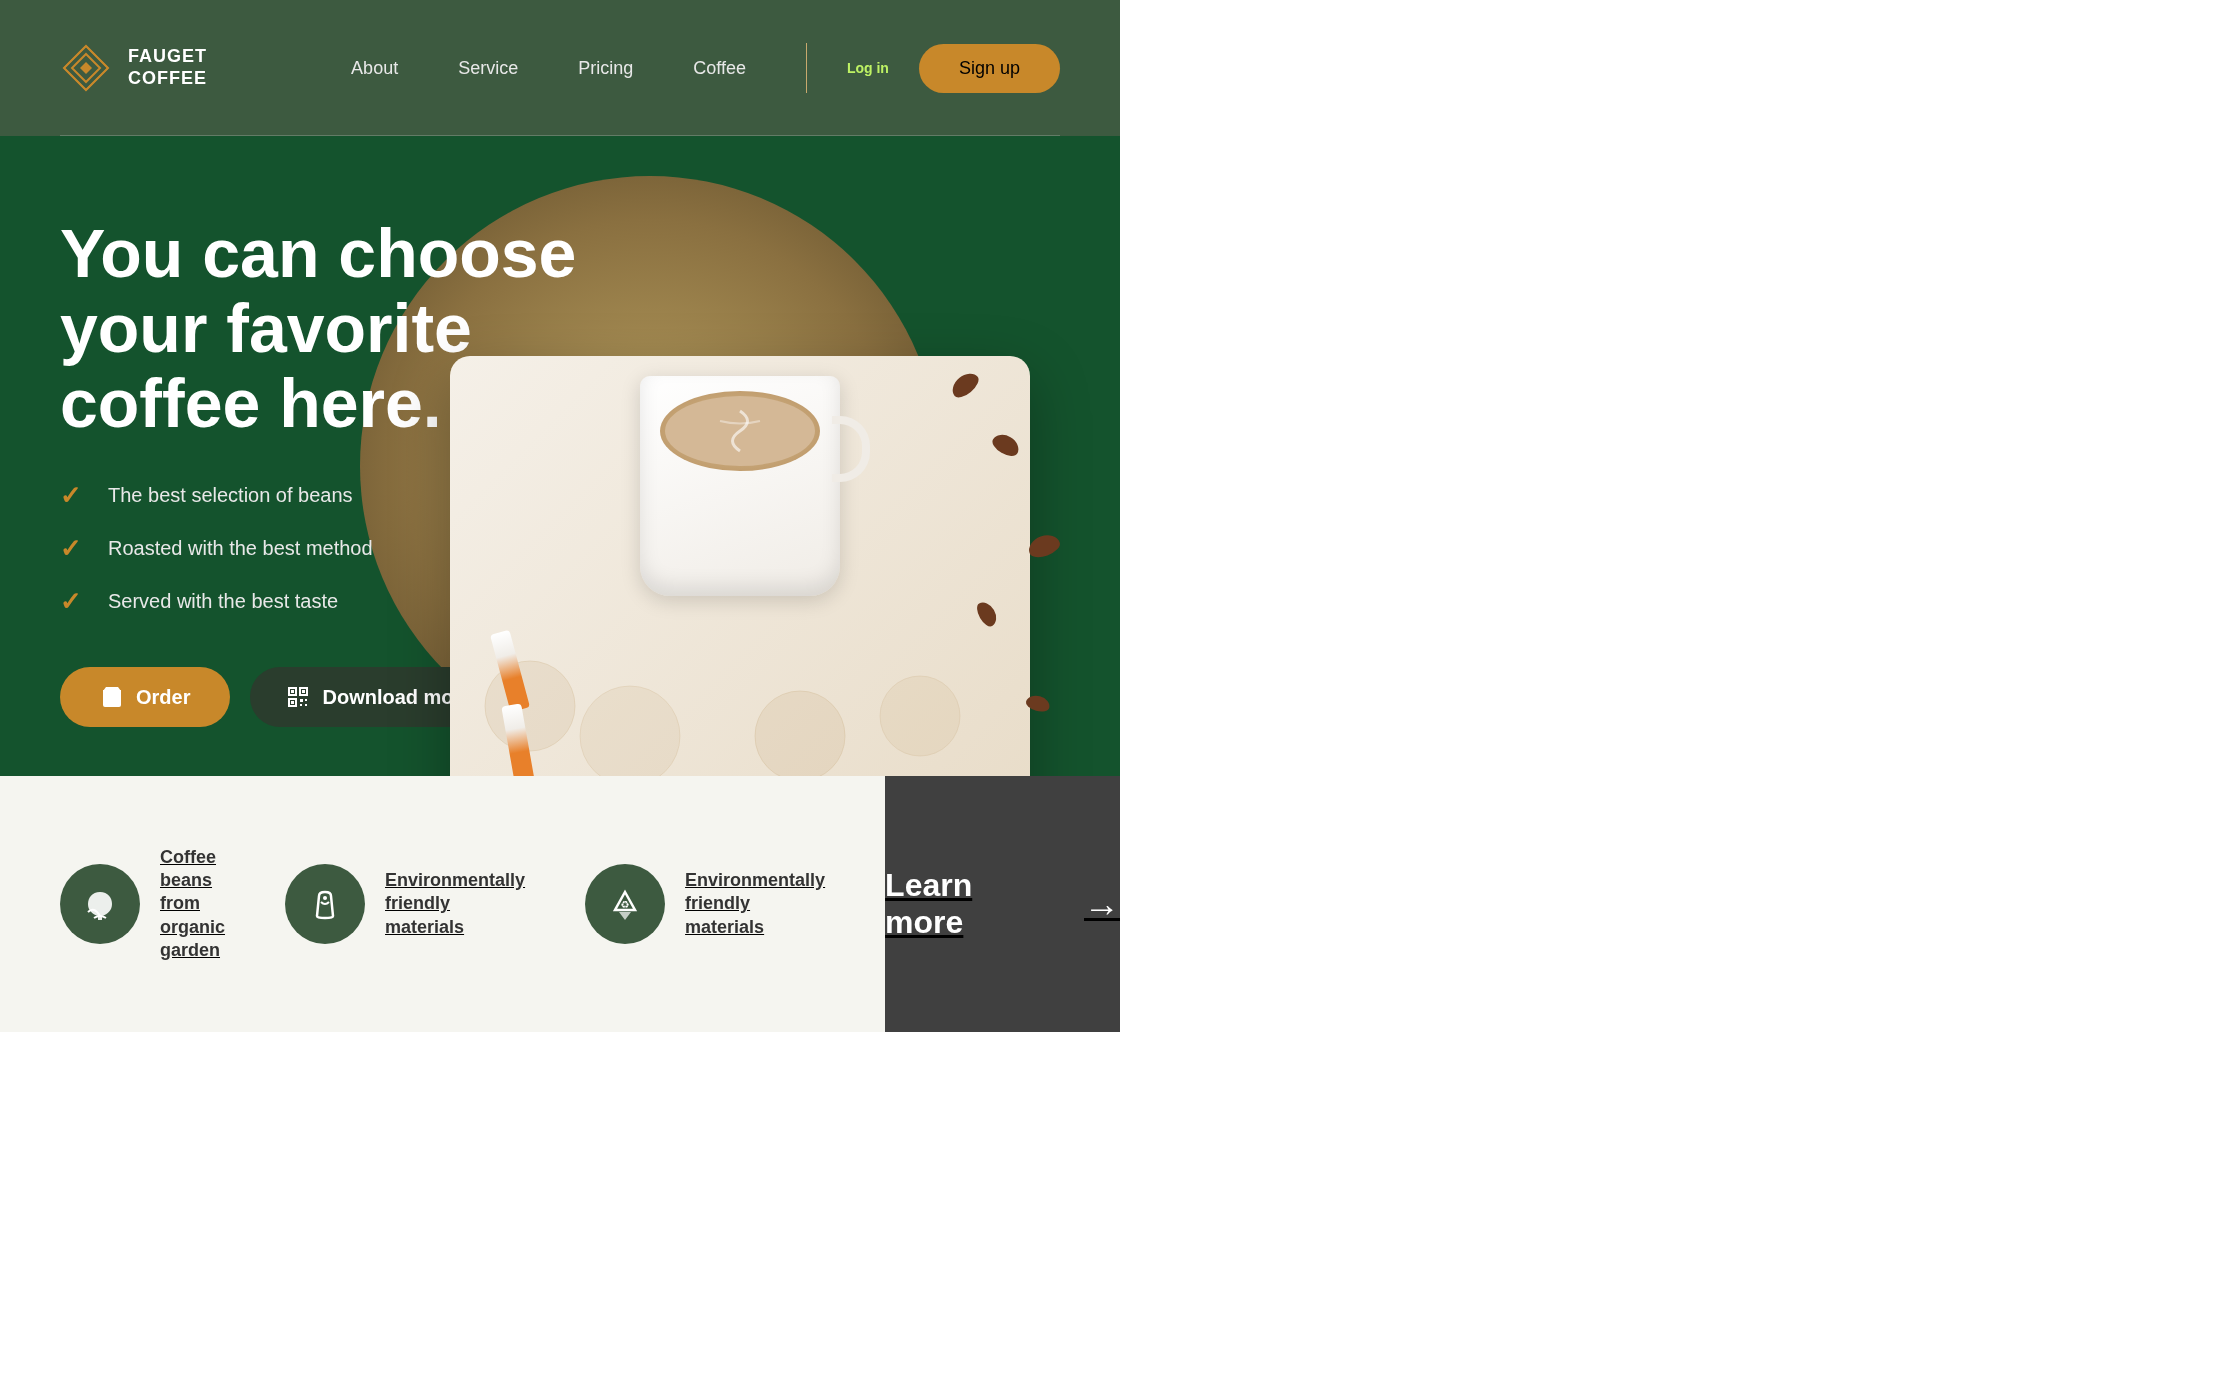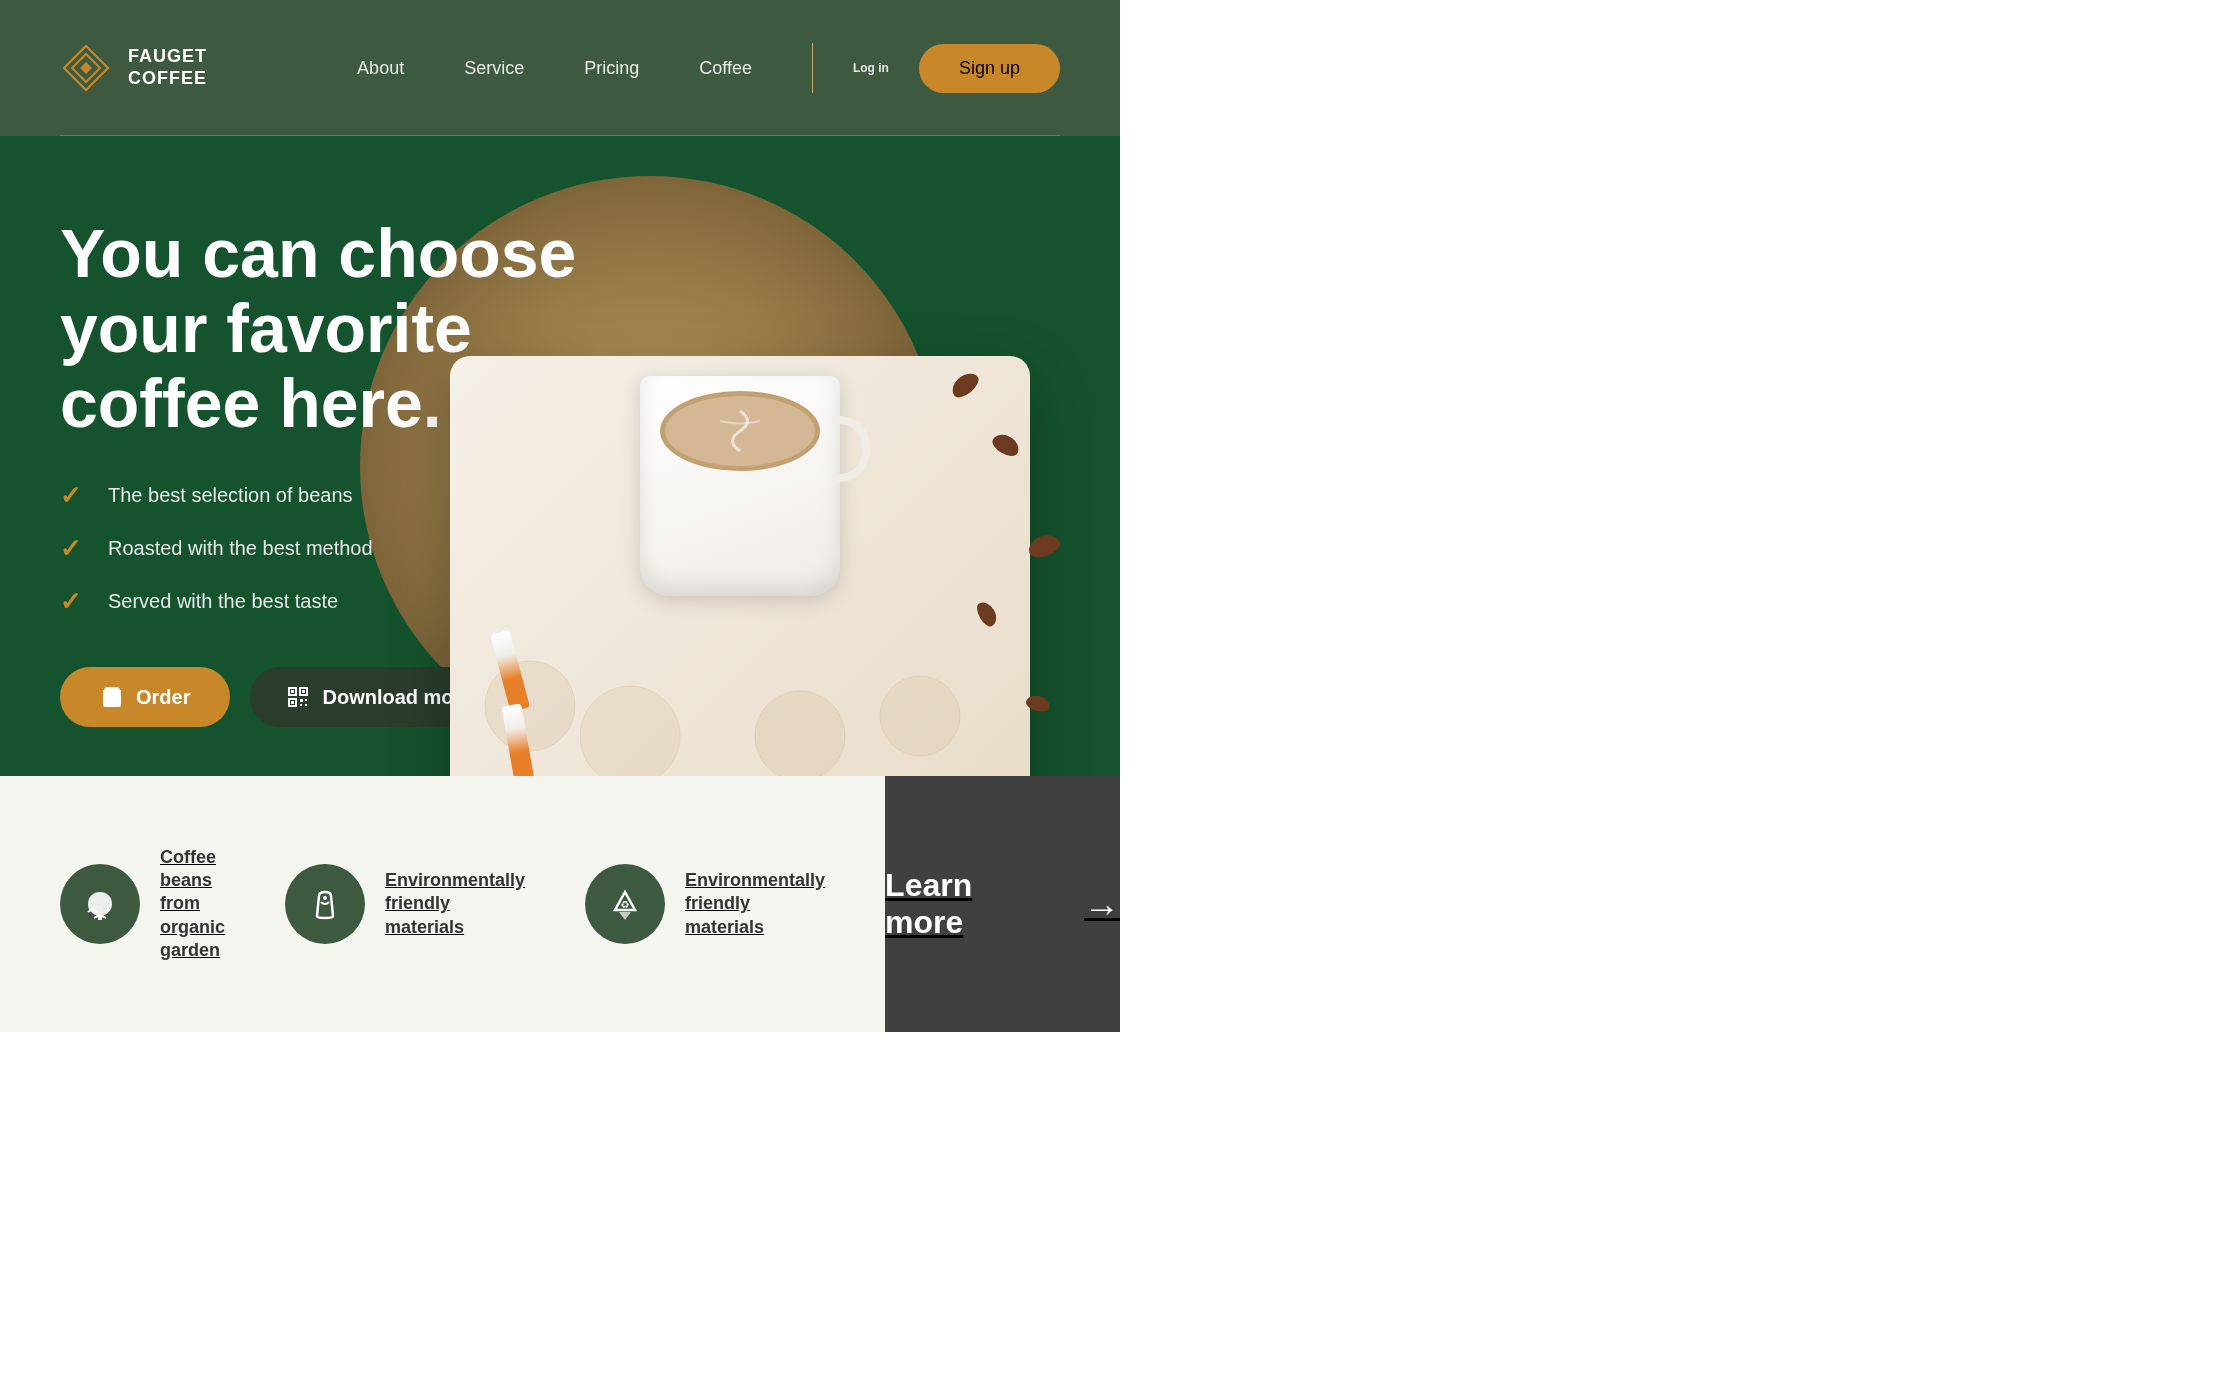--- a/index.html
+++ b/index.html
@@ -48,22 +48,22 @@
       height: 50px;
       background: #c8a96e;
       margin-right: 40px;
     }
     .nav-auth {
       display: flex;
       align-items: center;
       gap: 30px;
     }
     .btn-login {
-      color: #e5e5e5;
-      font-size: 12px;
+      color: #bef264;
+      font-size: 14px;
       font-weight: 700;
       background: none;
       border: none;
       cursor: pointer;
     }
     .btn-signup {
       background: #c8882a;
       color: #000000;
       font-size: 18px;
       font-weight: 400;

